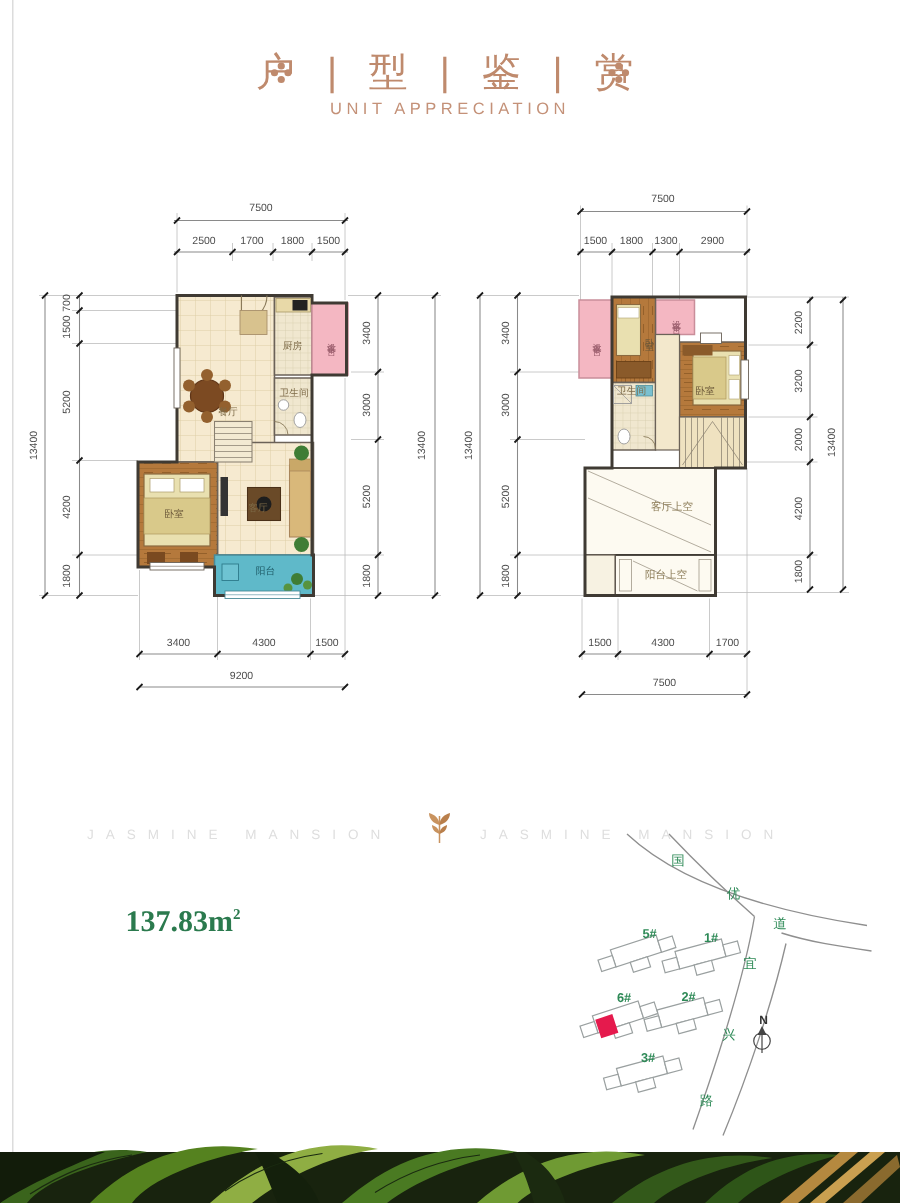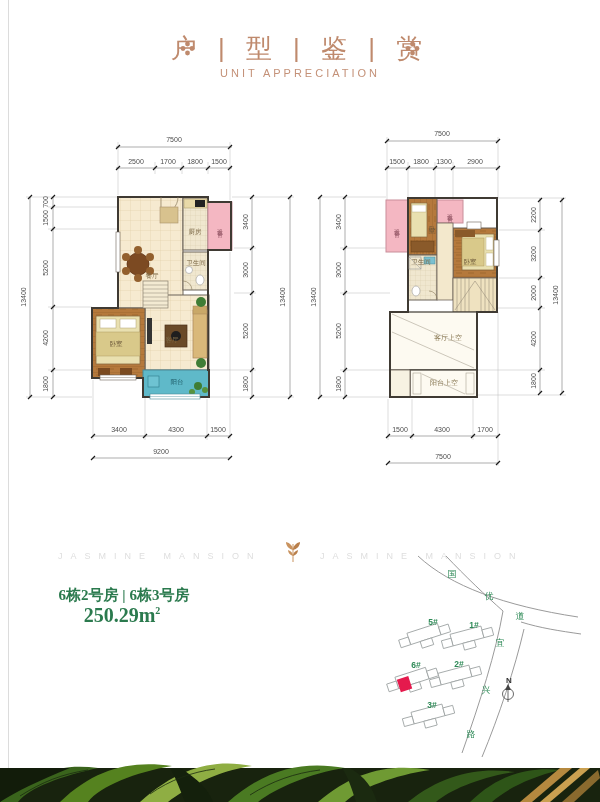--- a/index.html
+++ b/index.html
@@ -315,22 +315,21 @@
   <span class="wm" style="left:58px">JASMINE MANSION</span>
   <svg class="abs" style="left:284px;top:542px;" width="18" height="20" viewBox="0 0 18 20">
     <path d="M9 20C9 12 9 6 9 2" stroke="#c9935f" stroke-width="1" fill="none"></path>
     <path d="M9 8C5 7 2 4 2 0C6 1 9 4 9 8Z" fill="#c9935f"></path>
     <path d="M9 8C13 7 16 4 16 0C12 1 9 4 9 8Z" fill="#b97f4b"></path>
     <path d="M9 14C6 13 4 11 4 8C7 9 9 11 9 14Z" fill="#c9935f"></path>
     <path d="M9 14C12 13 14 11 14 8C11 9 9 11 9 14Z" fill="#b97f4b"></path>
   </svg>
   <span class="wm" style="left:320px">JASMINE MANSION</span>
 
-  <span id="unit-name">6栋2号房 | 6栋3号房</span>
-  <span id="unit-area"><span>250.29m</span><sup>2</sup></span>
+  <span id="unit-area"><span>137.83m</span><sup>2</sup></span>
 
   <span class="roadchar" style="left:452px;top:574px">国</span>
   <span class="roadchar" style="left:489px;top:596px">优</span>
   <span class="roadchar" style="left:520px;top:616px">道</span>
   <span class="roadchar" style="left:500px;top:643px">宜</span>
   <span class="roadchar" style="left:486px;top:690px">兴</span>
   <span class="roadchar" style="left:471px;top:734px">路</span>
   <span class="maplabel" style="left:433px;top:622px">5#</span>
   <span class="maplabel" style="left:474px;top:625px">1#</span>
   <span class="maplabel" style="left:416px;top:665px">6#</span>

